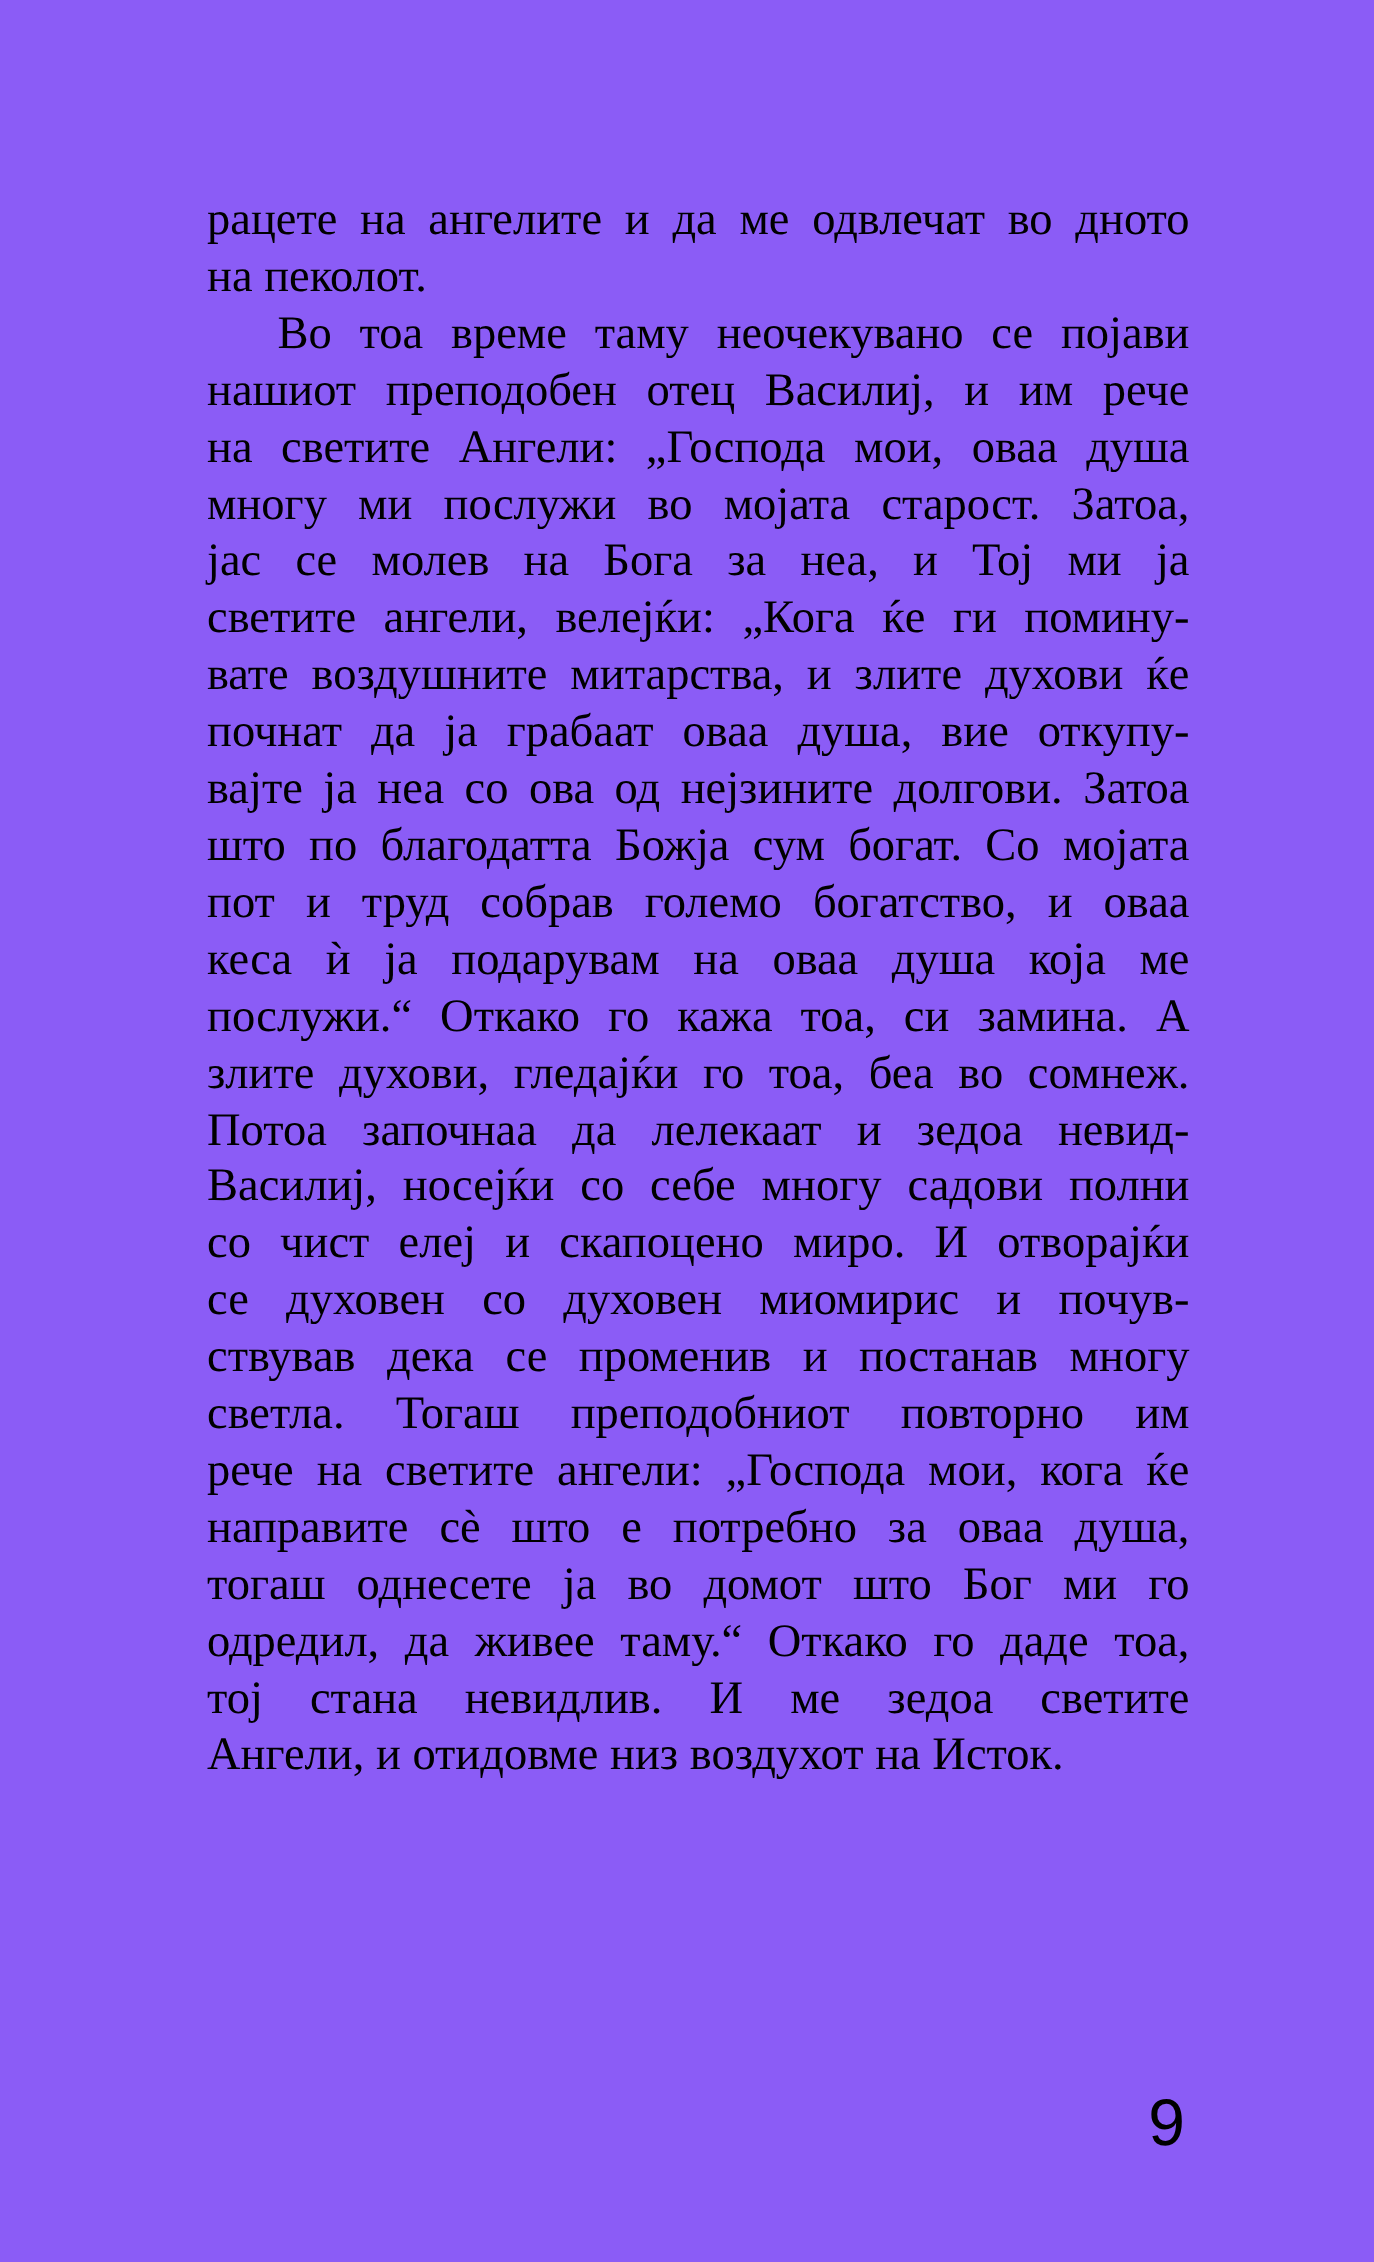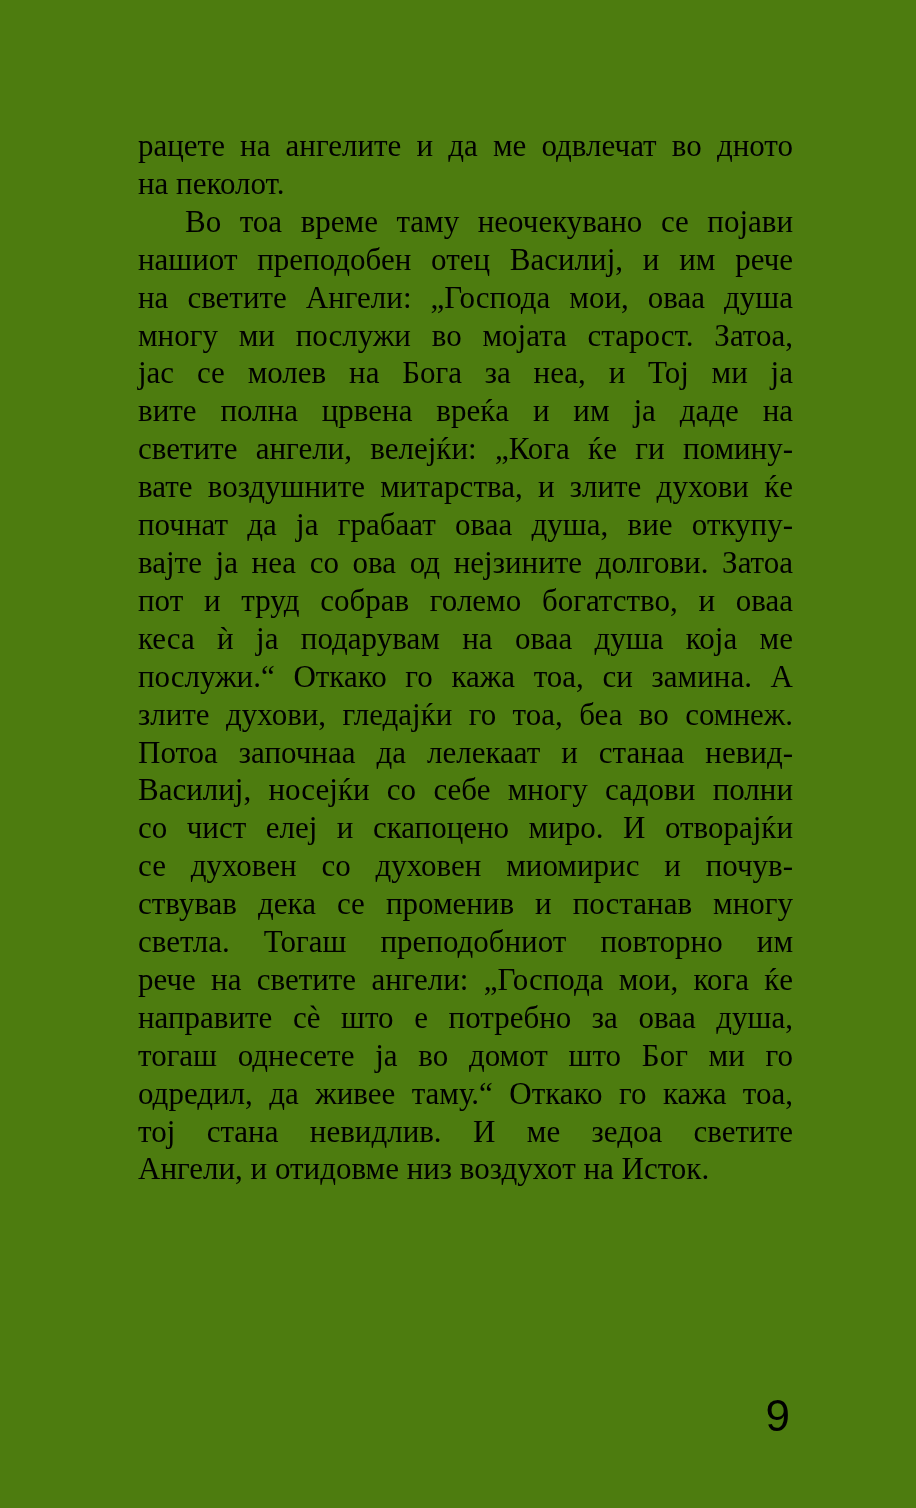--- a/index.html
+++ b/index.html
@@ -4,21 +4,21 @@
 <style>
   html, body {
     margin: 0;
     padding: 0;
     background: #ffffff;
   }
   .page {
     position: relative;
     width: 916px;
     height: 1508px;
-    background: #4d7c0f;
+    background: #8b5cf6;
     overflow: hidden;
     font-family: "Liberation Serif", serif;
     color: #000000;
   }
   .text-block {
     position: absolute;
     left: 138px;
     top: 127px;
     width: 655px;
     font-size: 31px;
@@ -60,37 +60,37 @@
       <div class="paragraph">
         <div class="line">рацете на ангелите и да ме одвлечат во дното</div>
         <div class="line para-last">на пеколот.</div>
       </div>
       <div class="paragraph">
         <div class="line indent-first">Во тоа време таму неочекувано се појави</div>
         <div class="line">нашиот преподобен отец Василиј, и им рече</div>
         <div class="line">на светите Ангели: „Господа мои, оваа душа</div>
         <div class="line">многу ми послужи во мојата старост. Затоа,</div>
         <div class="line">јас се молев на Бога за неа, и Тој ми ја</div>
-        <div class="line">вите полна црвена вреќа и им ја даде на</div>
         <div class="line">светите ангели, велејќи: „Кога ќе ги помину-</div>
         <div class="line">вате воздушните митарства, и злите духови ќе</div>
         <div class="line">почнат да ја грабаат оваа душа, вие откупу-</div>
         <div class="line">вајте ја неа со ова од нејзините долгови. Затоа</div>
+        <div class="line">што по благодатта Божја сум богат. Со мојата</div>
         <div class="line">пот и труд собрав големо богатство, и оваа</div>
         <div class="line">кеса ѝ ја подарувам на оваа душа која ме</div>
         <div class="line">послужи.“ Откако го кажа тоа, си замина. А</div>
         <div class="line">злите духови, гледајќи го тоа, беа во сомнеж.</div>
-        <div class="line">Потоа започнаа да лелекаат и станаа невид-</div>
+        <div class="line">Потоа започнаа да лелекаат и зедоа невид-</div>
         <div class="line">Василиј, носејќи со себе многу садови полни</div>
         <div class="line">со чист елеј и скапоцено миро. И отворајќи</div>
         <div class="line">се духовен со духовен миомирис и почув-</div>
         <div class="line">ствував дека се променив и постанав многу</div>
         <div class="line">светла. Тогаш преподобниот повторно им</div>
         <div class="line">рече на светите ангели: „Господа мои, кога ќе</div>
         <div class="line">направите сѐ што е потребно за оваа душа,</div>
         <div class="line">тогаш однесете ја во домот што Бог ми го</div>
-        <div class="line">одредил, да живее таму.“ Откако го кажа тоа,</div>
+        <div class="line">одредил, да живее таму.“ Откако го даде тоа,</div>
         <div class="line">тој стана невидлив. И ме зедоа светите</div>
         <div class="line para-last">Ангели, и отидовме низ воздухот на Исток.</div>
       </div>
     </div>
   <div class="folio">9</div>
 </div>
 
 </body></html>

